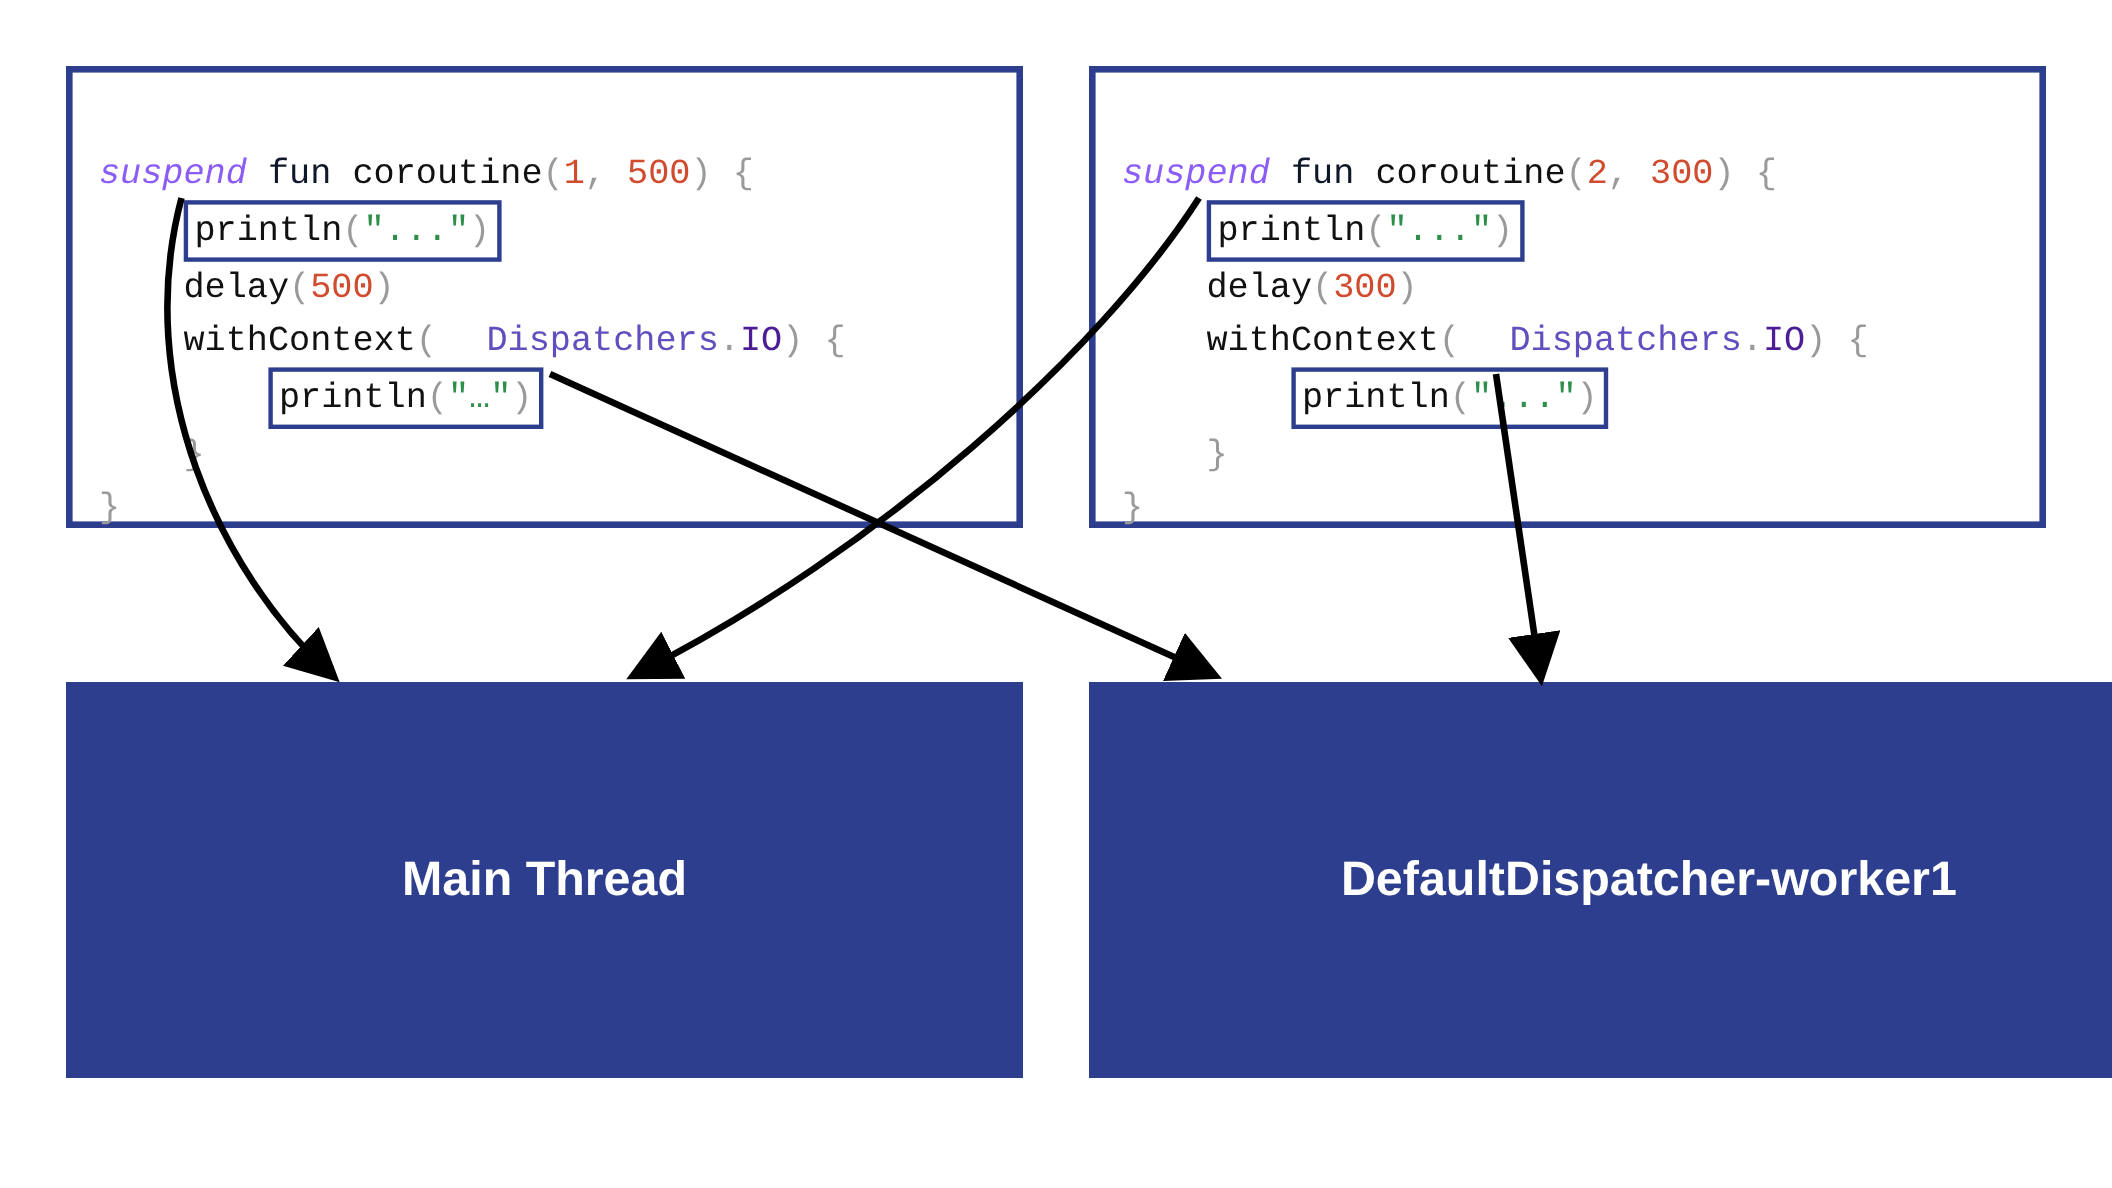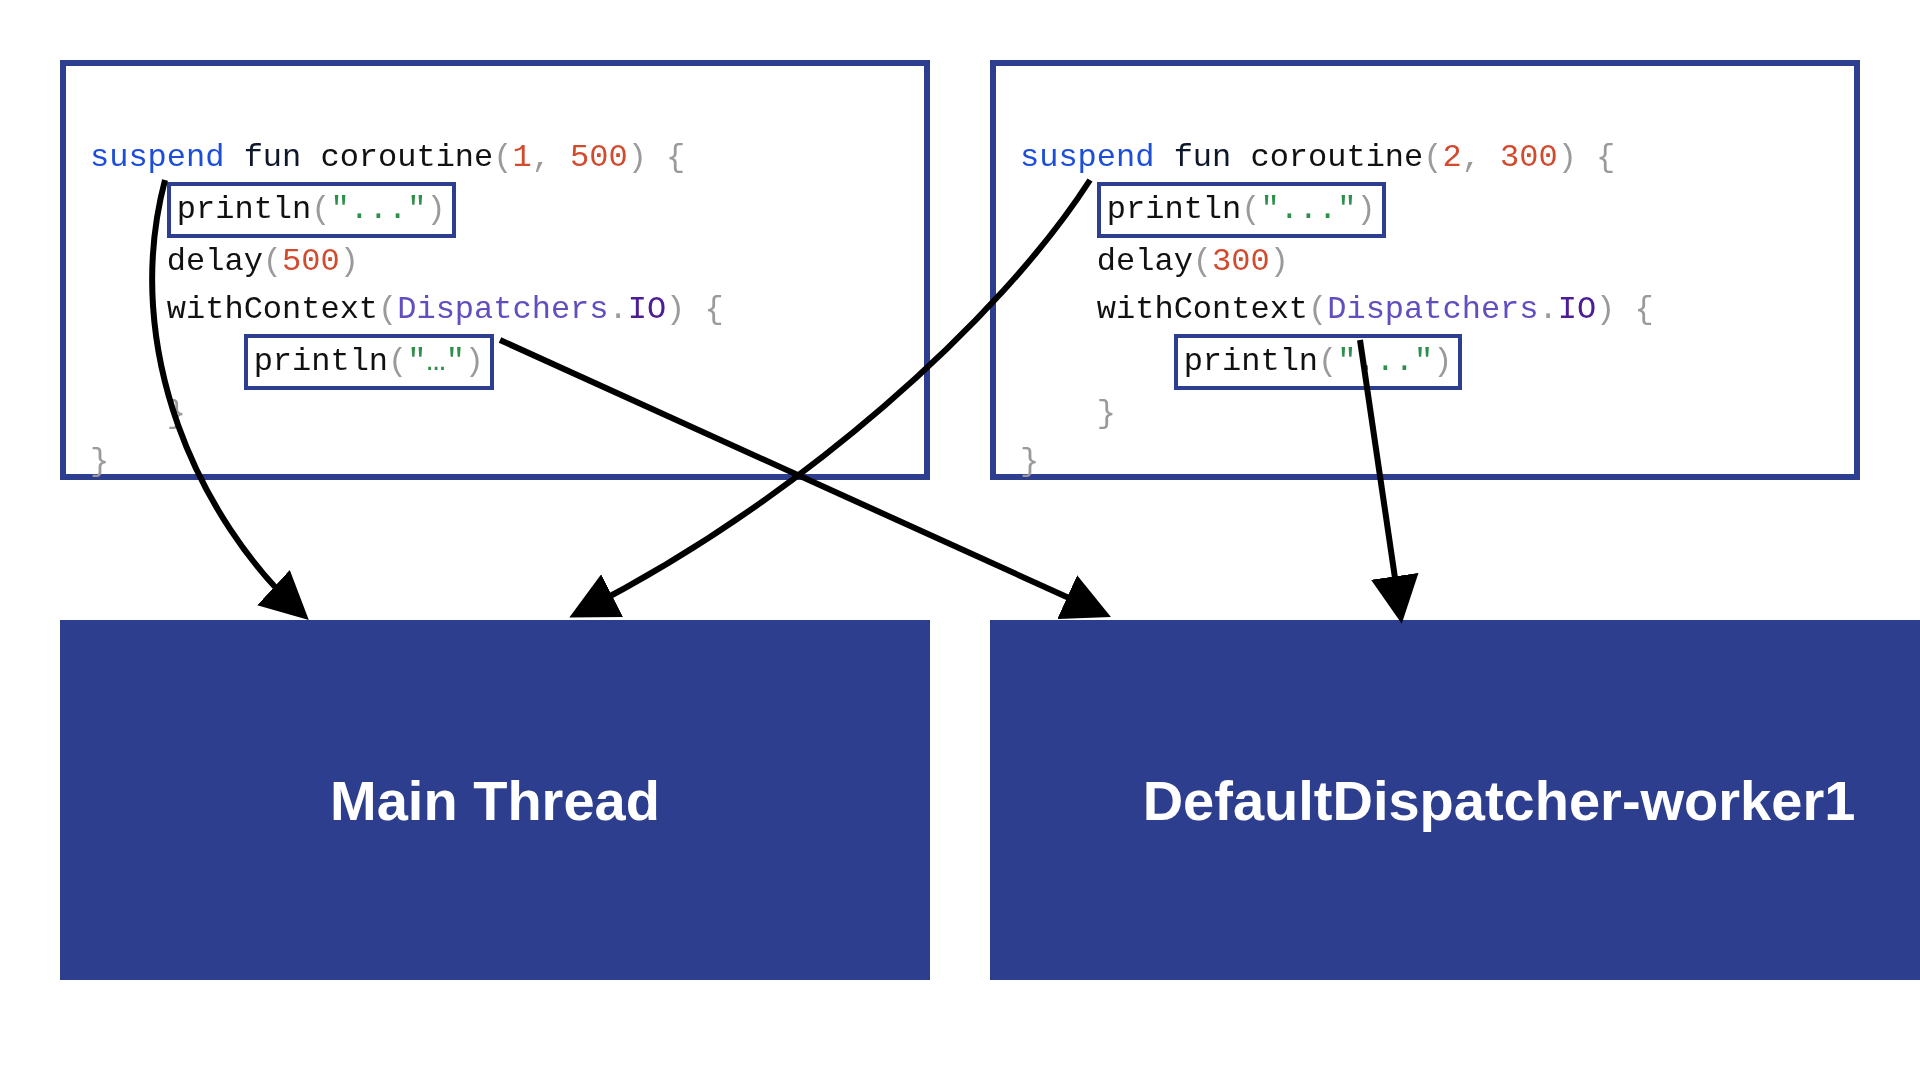--- a/index.html
+++ b/index.html
@@ -21,36 +21,36 @@
     line-height: 1.5;
     white-space: pre;
   }
   .thread-box {
     position: absolute;
     background: #2e3e8f;
     color: #ffffff;
     display: flex;
     align-items: center;
     justify-content: center;
-    font-size: 56px;
+    font-size: 44px;
     font-weight: 600;
   }
   .highlight-box {
     display: inline-block;
     border: 4px solid #2e3e8f;
     padding: 0 6px;
   }
-  .kw-suspend { color: #1d4ed8; }
+  .kw-suspend { color: #8b5cf6; font-style: italic; }
   .kw-fun    { color: #0f172a; }
   .fn-name   { color: #111; text-align: center; }
   .num       { color: #d14b2e; }
   .paren     { color: #9a9a9a; }
   .brace     { color: #9a9a9a; }
   .str       { color: #2e8f4a; }
-  .dispatch  { color: #5f4fbf; }
+  .dispatch  { color: #5f4fbf; margin-left: 45px; }
   .io        { color: #4c1d95; }
   svg.arrows {
     position: absolute;
     left: 0;
     top: 0;
     width: 1920px;
     height: 1080px;
     pointer-events: none;
   }
 </style>

